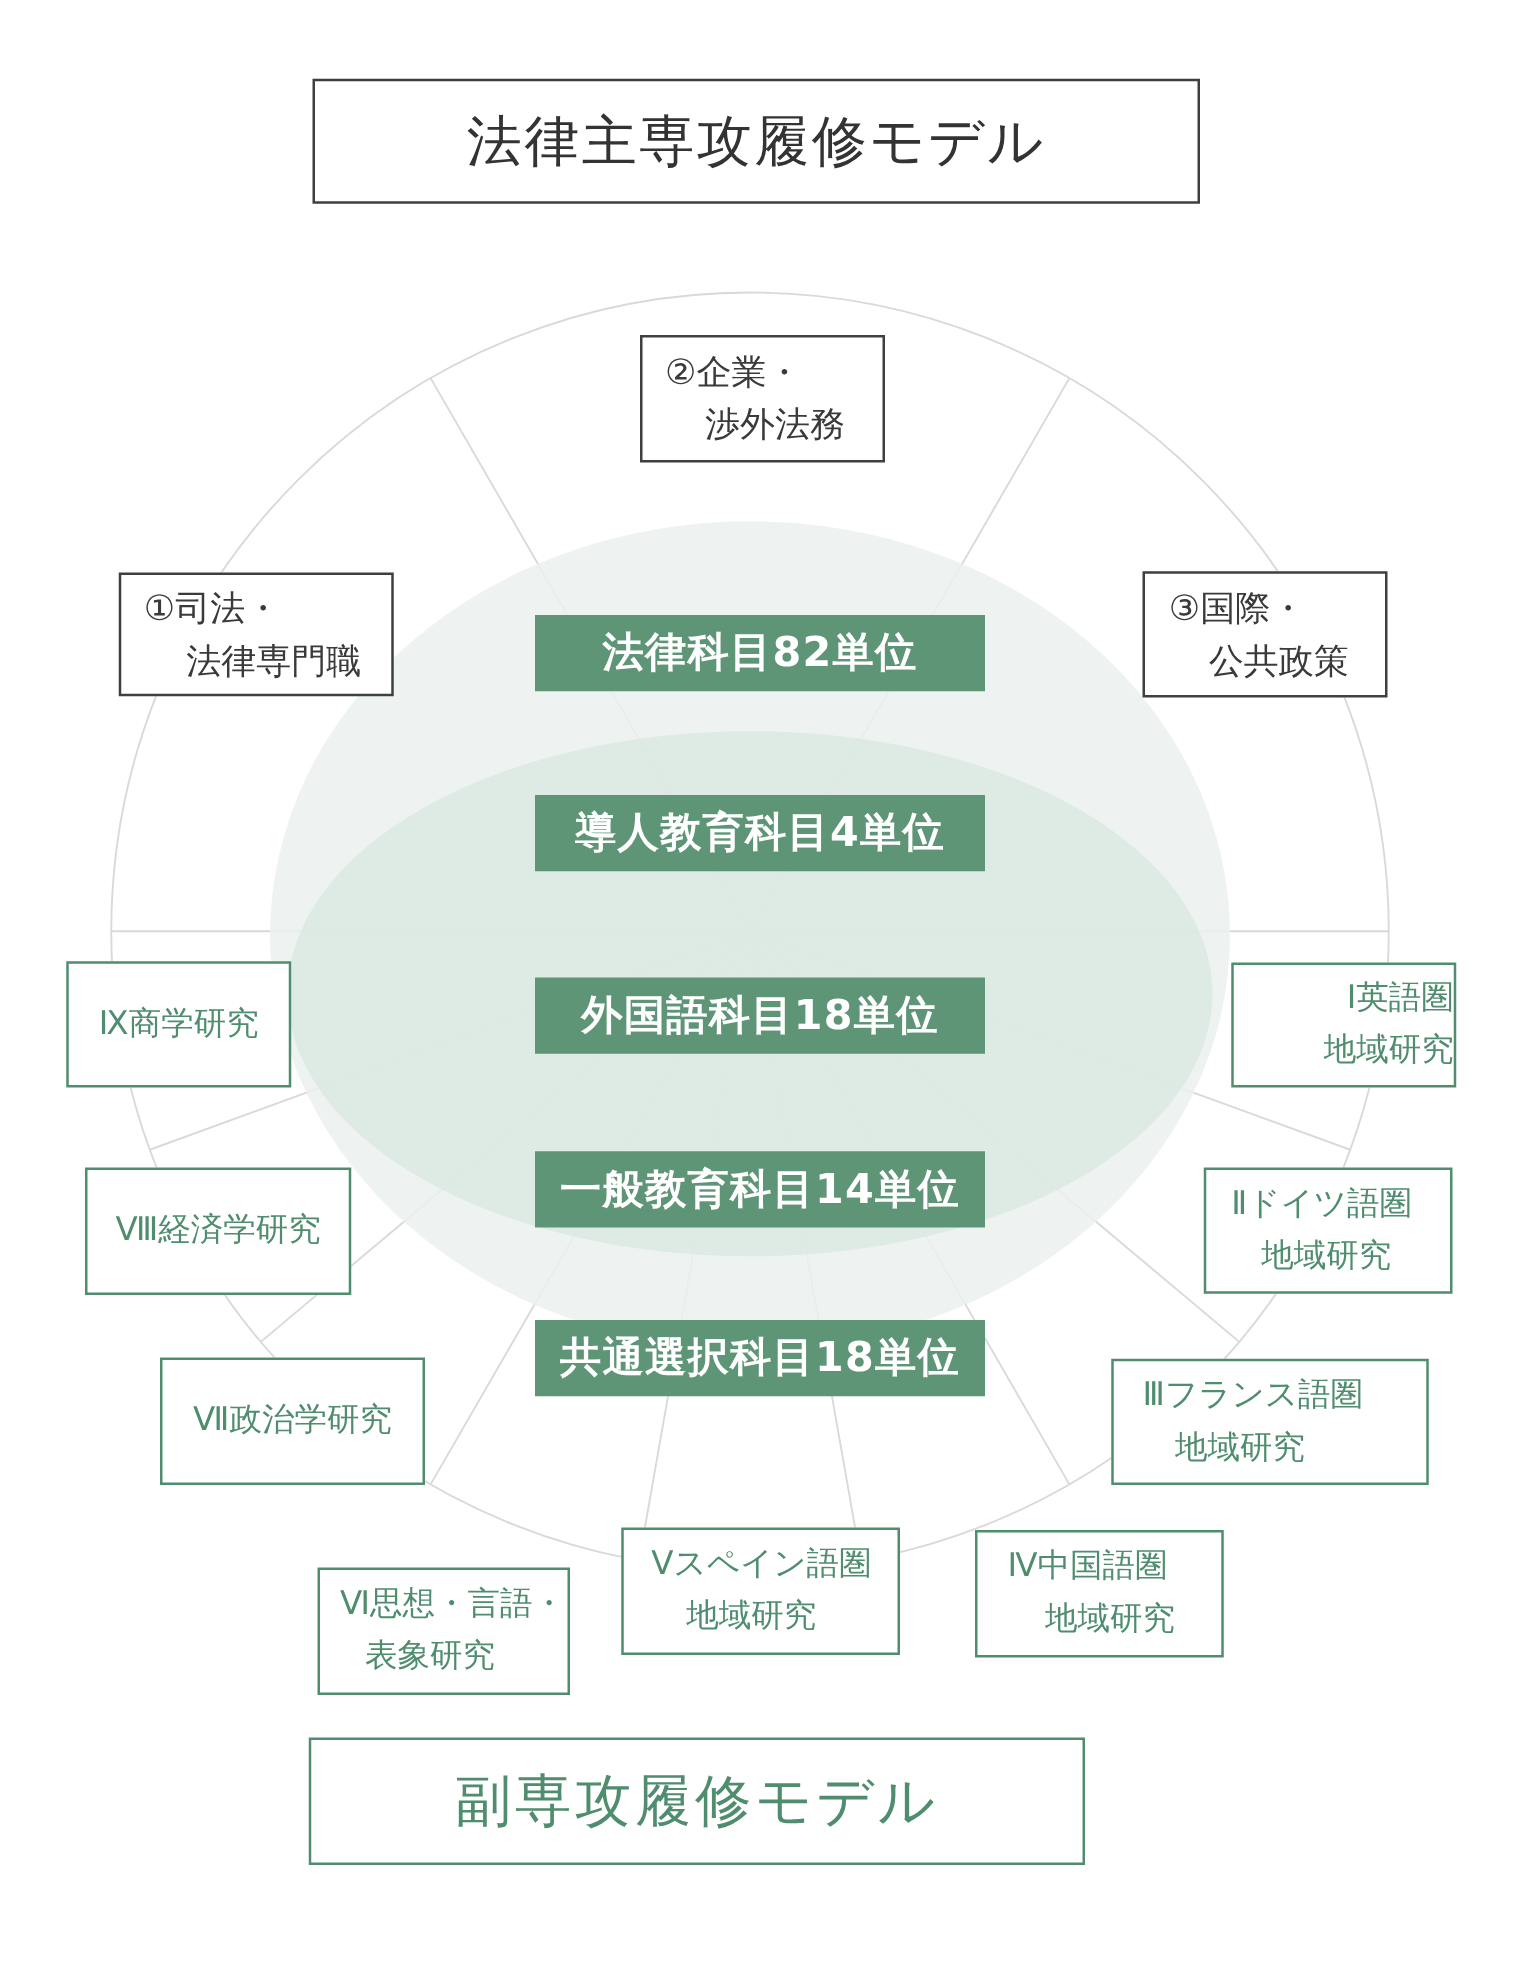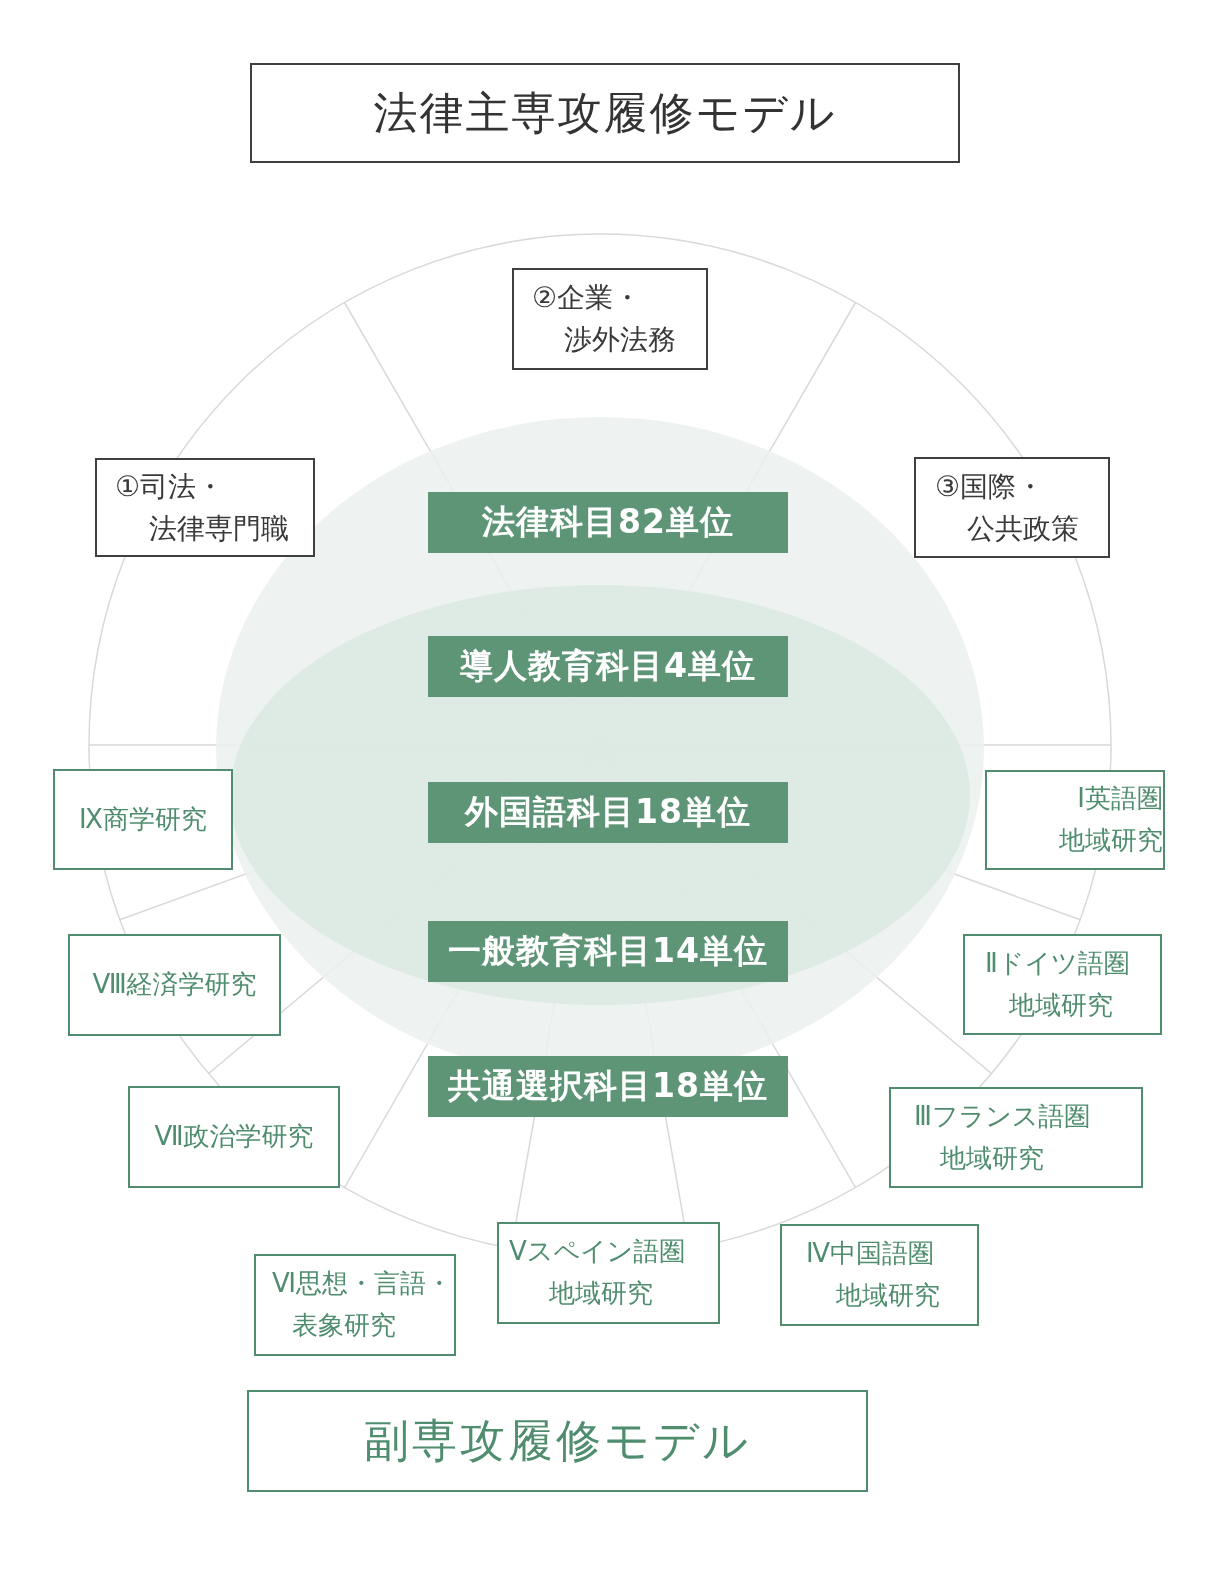--- a/index.html
+++ b/index.html
@@ -55,21 +55,21 @@
   .green-box.center{align-items:center;text-align:center;}
   .box-I  {left:985px;top:770px;width:180px;height:100px;align-items:flex-end;}
   .box-I  .l1{padding-left:22px}.box-I .l2{padding-left:40px}
   .box-II {left:963px;top:934px;width:199px;height:101px;}
   .box-II .l1{padding-left:20px}.box-II .l2{padding-left:44px}
   .box-III{left:873px;top:1087px;width:254px;height:101px;margin-left:16px;}
   .box-III .l1{padding-left:23px}.box-III .l2{padding-left:49px}
   .box-IV {left:756px;top:1224px;width:199px;height:102px;margin-left:24px;}
   .box-IV .l1{padding-left:24px}.box-IV .l2{padding-left:54px}
   .box-V  {left:497px;top:1222px;width:223px;height:102px;}
-  .box-V  .l1{padding-left:10px}.box-V .l2{padding-left:50px}
+  .box-V  .l1{padding-left:22px}.box-V .l2{padding-left:50px}
   .box-VI {left:254px;top:1222px;width:202px;height:102px;margin-top:32px;}
   .box-VI .l1{padding-left:16px}.box-VI .l2{padding-left:36px}
   .box-VII {left:128px;top:1086px;width:212px;height:102px;}
   .box-VIII{left:68px; top:934px; width:213px;height:102px;}
   .box-IX  {left:53px; top:769px; width:180px;height:101px;}
 </style>
 </head>
 <body>
 
 <div class="canvas">

